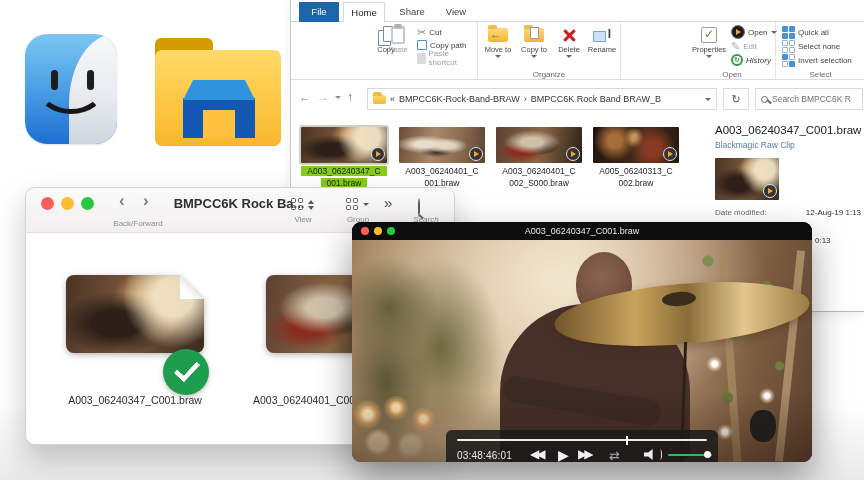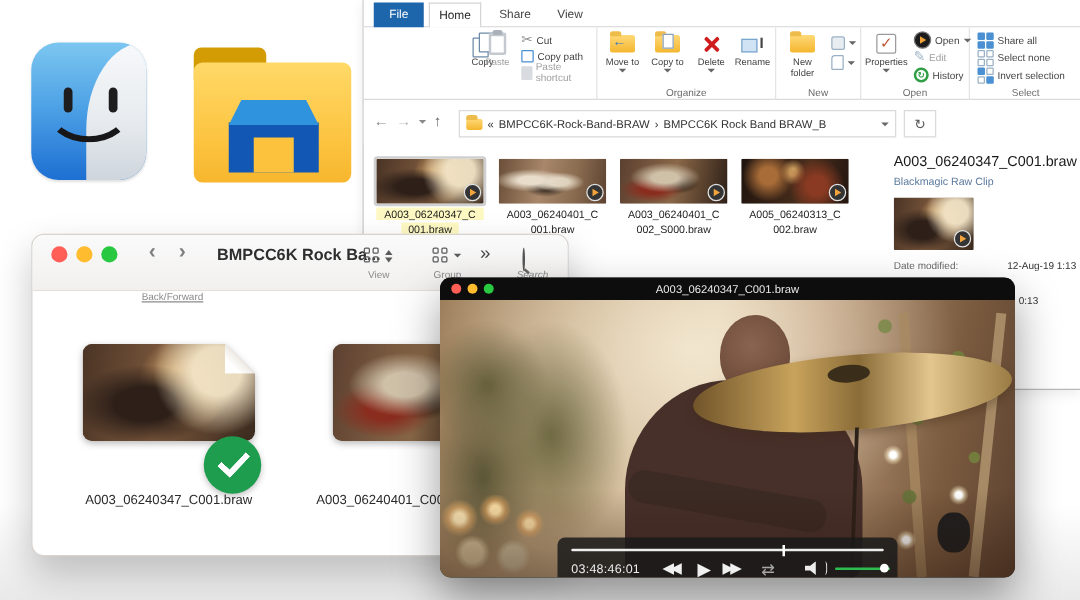--- a/index.html
+++ b/index.html
@@ -96,21 +96,21 @@
   .search-box input::placeholder { color:#6e6e6e; }
   .mag { width:7px; height:7px; border:1.5px solid #666; border-radius:50%; position:relative; flex:0 0 auto; }
   .mag::after { content:''; position:absolute; width:5px; height:1.5px; background:#666; right:-4.5px; bottom:-1px; transform:rotate(40deg); }
   
   .xthumb { position:absolute; top:127px; width:86px; height:36px; border-radius:1px; }
   .xthumb.sel { outline:2px solid #cfcfcf; }
   .pbadge { position:absolute; right:2px; bottom:2px; width:14px; height:14px; border-radius:50%;
     background:#343434; border:1px solid #e3e3e3; display:flex; align-items:center; justify-content:center; }
   .pbadge i { width:0; height:0; border-left:5px solid #f2a33c; border-top:3.5px solid transparent; border-bottom:3.5px solid transparent; margin-left:1px; }
   .xname { position:absolute; top:165px; width:92px; text-align:center; font-size:8.5px; line-height:12px; color:#1f1f1f; }
-  .xname .hl { background:#fef9c3; padding:0 6px; }
+  .xname .hl { background:#84cc16; padding:0 6px; }
   
   .dpane { position:absolute; left:424px; top:124px; width:150px; }
   .dp-title { font-size:11.5px; color:#1a1a1a; white-space:nowrap; }
   .dp-type { font-size:8.5px; color:#5b7a9d; margin-top:4px; }
   .dp-thumb { position:relative; margin-top:8px; width:64px; height:42px; border-radius:1px; }
   .dp-row { margin-top:8px; font-size:8px; display:flex; }
   .dp-lab { color:#6a6a6a; width:64px; white-space:nowrap; overflow:hidden; }
   .dp-val { color:#333; width:82px; text-align:right; white-space:nowrap; }
   .dp-len { position:absolute; left:100px; top:112px; font-size:8px; color:#333; }
 
@@ -314,73 +314,56 @@
         </div>
         <div class="rbtn" style="left:108px;width:32px;">
           <span class="icobox">
               <span class="renic"></span>
             </span>
           <span>Rename</span>
         </div>
         <div class="rgrp-label">Organize</div>
       </div>
 
-      <div class="rgrp" style="left:330px;width:68px;">
-        <div class="rbtn" style="left:4px;width:34px;">
-          <span class="icobox">
-              <span class="fold-ic"></span>
-            </span>
-          <span>New folder</span>
-        </div>
-        <div class="rsm" style="left:44px;top:6px;">
-          <span style="width:11px;height:11px;background:#e8edf2;border:1px solid #9ab0c4;border-radius:2px;"></span>
-          <span class="dtri"></span>
-        </div>
-        <div class="rsm" style="left:44px;top:22px;">
-          <span style="width:10px;height:12px;background:#fff;border:1px solid #9ab0c4;border-radius:3px 1px 1px 1px;"></span>
-          <span class="dtri"></span>
-        </div>
-        <div class="rgrp-label">New</div>
-      </div>
 
       <div class="rgrp" style="left:398px;width:87px;">
         <div class="rbtn" style="left:2px;width:36px;">
           <span class="icobox">
               <span class="propic">✓</span>
             </span>
           <span>Properties</span>
             <span class="dtri"></span>
         </div>
         <div class="rsm" style="left:42px;top:4px;">
           <span class="playcirc">
               <i></i>
             </span>
           <span>Open</span>
             <span class="dtri"></span>
         </div>
         <div class="rsm dis" style="left:42px;top:18px;">
           <span class="glyph-ic" style="color:#9fb4c8">✎</span>
           <span>Edit</span>
         </div>
-        <div class="rsm" style="left:42px;top:32px;">
+        <div class="rsm" style="left:42px;top:32px;font-style:italic;">
           <span class="histic">↻</span>
           <span>History</span>
         </div>
         <div class="rgrp-label">Open</div>
       </div>
 
       <div class="rgrp" style="left:485px;width:89px;border-right:0;">
         <div class="rsm" style="left:6px;top:4px;">
           <span class="grid4">
               <span></span>
               <span></span>
               <span></span>
               <span></span>
             </span>
-          <span>Share all</span>
+          <span>Quick all</span>
         </div>
         <div class="rsm" style="left:6px;top:18px;">
           <span class="grid4 none">
               <span></span>
               <span></span>
               <span></span>
               <span></span>
             </span>
           <span>Select none</span>
         </div>
@@ -404,20 +387,24 @@
       <span class="navg" style="left:56px;color:#6a6a6a;">↑</span>
       <div class="addr-box">
         <span class="fold-ic small"></span>
         <span>«</span>
         <span>BMPCC6K-Rock-Band-BRAW</span>
         <span>›</span>
         <span>BMPCC6K Rock Band BRAW_B</span>
         <span class="dtri"></span>
       </div>
       <div class="refresh-btn">↻</div>
+      <div class="search-box">
+        <span class="mag"></span>
+        <input placeholder="Search BMPCC6K R" style="">
+      </div>
     </div>
 
     <div class="xthumb tva sel" style="left:10px;">
       <span class="pbadge">
           <i></i>
         </span>
     </div>
     <div class="xthumb tvb" style="left:108px;">
       <span class="pbadge">
           <i></i>
@@ -466,21 +453,21 @@
     </div>
   </div>
 
   <div class="abs finder-win">
     <div class="ftoolbar">
       <span class="tl" style="left:15px;background:#ff5f57;"></span>
       <span class="tl" style="left:35px;background:#febc2e;"></span>
       <span class="tl" style="left:55px;background:#28c840;"></span>
       <span class="fchev" style="left:93px;">‹</span>
       <span class="fchev" style="left:117px;">›</span>
-      <span class="flabel" style="left:72px;top:45px;width:80px;text-decoration:underline;">Back/Forward</span>
+      <span class="flabel" style="left:72px;top:31px;width:80px;">Back/Forward</span>
       <span class="ftitle">BMPCC6K Rock Ba...</span>
       <span class="abs" style="left:265px;top:10px;display:flex;gap:4px;align-items:center;">
         <span class="fgrid">
             <span></span>
             <span></span>
             <span></span>
             <span></span>
           </span>
         <span class="sortud">
             <i class="u"></i>

